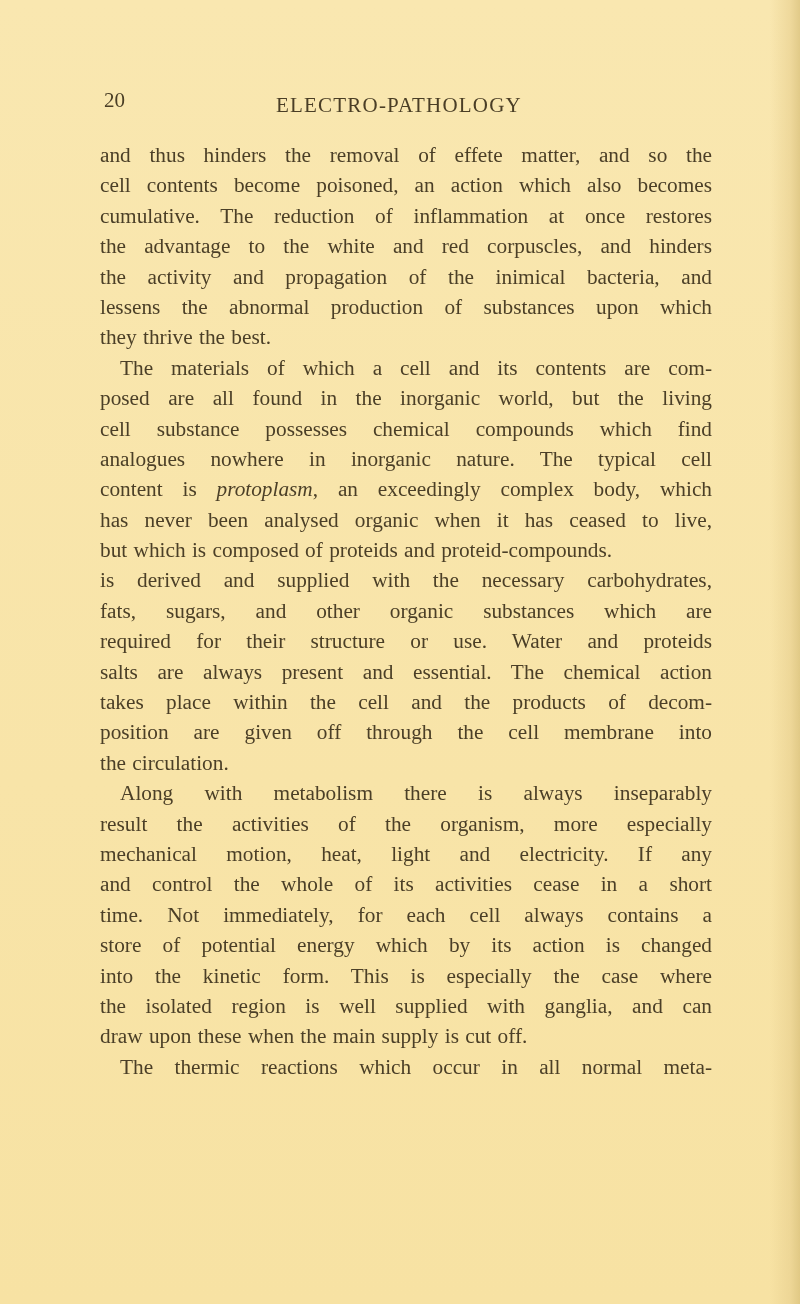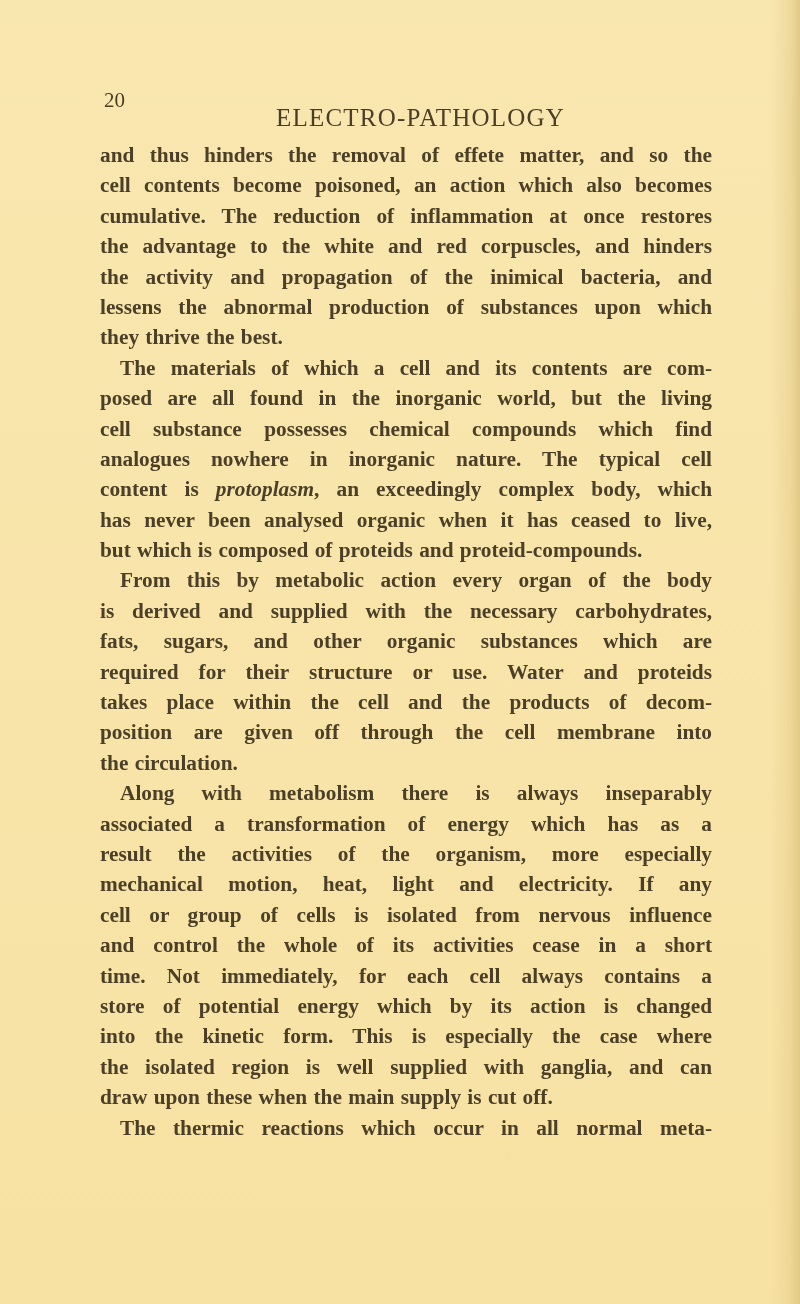--- a/index.html
+++ b/index.html
@@ -34,36 +34,35 @@
       position: absolute;
       left: 0;
       top: 0;
       font-family: "Liberation Serif", serif;
       font-size: 21px;
       color: #4a3e26;
     }
     .running-head {
       position: absolute;
       left: 172px;
-      top: 16px;
+      top: 5px;
       font-family: "Liberation Serif", serif;
-      font-size: 25px;
+      font-size: 21px;
       letter-spacing: 1.2px;
       color: #4a3e26;
     }
     .body-text {
       position: absolute;
       left: 100px;
       top: 140px;
       width: 612px;
       font-family: "Liberation Serif", serif;
       font-size: 21.3px;
       line-height: 30.4px;
       color: #4b3f27;
-      font-weight: bold;
     }
     .line {
       display: block;
       height: 30.4px;
       white-space: nowrap;
       text-align: justify;
       text-align-last: justify;
       word-spacing: 1px;
     }
     .line.last {
@@ -97,33 +96,31 @@
     <span class="line last">they thrive the best.</span>
 
     <span class="line indent">The materials of which a cell and its contents are com-</span>
     <span class="line">posed are all found in the inorganic world, but the living</span>
     <span class="line">cell substance possesses chemical compounds which find</span>
     <span class="line">analogues nowhere in inorganic nature. The typical cell</span>
     <span class="line"><span>content is </span><span class="ital">protoplasm</span><span>, an exceedingly complex body, which</span></span>
     <span class="line">has never been analysed organic when it has ceased to live,</span>
     <span class="line last">but which is composed of proteids and proteid-compounds.</span>
 
-    <span class="line indent">From this by metabolic action every organ of the body</span>
     <span class="line">is derived and supplied with the necessary carbohydrates,</span>
     <span class="line">fats, sugars, and other organic substances which are</span>
     <span class="line">required for their structure or use. Water and proteids</span>
+    <span class="line">salts are always present and essential. The chemical action</span>
     <span class="line">takes place within the cell and the products of decom-</span>
     <span class="line">position are given off through the cell membrane into</span>
     <span class="line last">the circulation.</span>
 
     <span class="line indent">Along with metabolism there is always inseparably</span>
-    <span class="line">associated a transformation of energy which has as a</span>
     <span class="line">result the activities of the organism, more especially</span>
     <span class="line">mechanical motion, heat, light and electricity. If any</span>
-    <span class="line">cell or group of cells is isolated from nervous influence</span>
     <span class="line">and control the whole of its activities cease in a short</span>
     <span class="line">time. Not immediately, for each cell always contains a</span>
     <span class="line">store of potential energy which by its action is changed</span>
     <span class="line">into the kinetic form. This is especially the case where</span>
     <span class="line">the isolated region is well supplied with ganglia, and can</span>
     <span class="line last">draw upon these when the main supply is cut off.</span>
 
     <span class="line indent">The thermic reactions which occur in all normal meta-</span>
   </div>
 </div>

